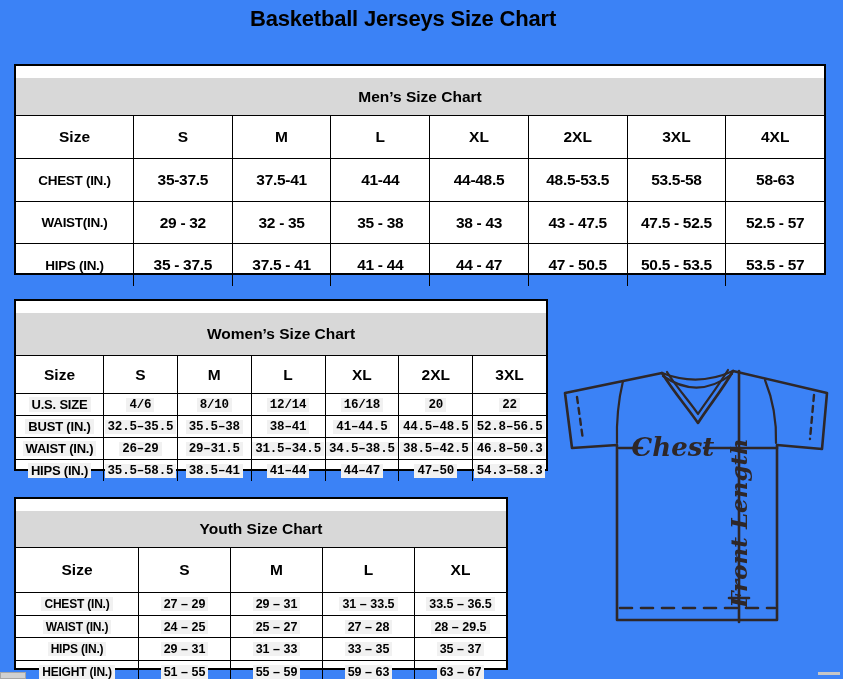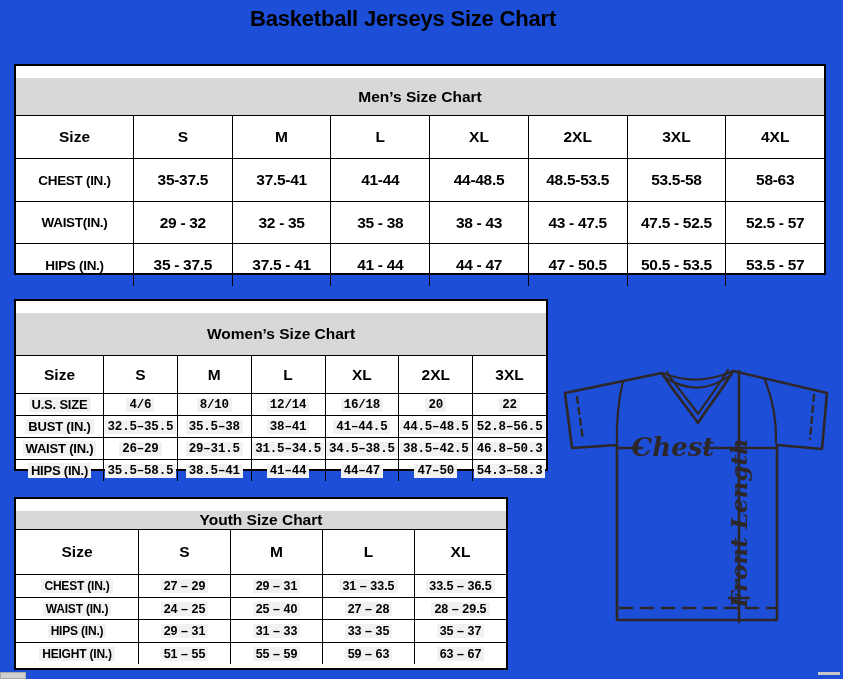--- a/index.html
+++ b/index.html
@@ -1,17 +1,17 @@
 <!DOCTYPE html>
 <html><head>
 <meta charset="utf-8">
 <style>
   html,body { margin:0; padding:0; background:#ffffff; }
   .page {
-    position:relative; width:843px; height:679px; background:#1d4ed8;
+    position:relative; width:843px; height:679px; background:#3b82f6;
     font-family:"Liberation Sans", sans-serif; overflow:hidden; color:#000;
   }
   .main-title {
     position:absolute; top:6px; left:0; width:806px; text-align:center;
     font-size:22px; font-weight:bold; letter-spacing:-0.2px;
   }
   .size-table { position:absolute; border:2px solid #000; background:#fff; box-sizing:border-box; }
   .table-title {
     background:#d8d8d8; display:flex; align-items:center; justify-content:center;
     font-weight:bold; font-size:15.5px;margin-top:12px;
@@ -32,21 +32,21 @@
   #mens .val { font-size:15.5px; letter-spacing:-0.3px; }
 
   #womens { left:14px; top:299px; width:534px; height:172px; }
   #womens .table-title { height:42px;text-align:center; }
   #womens .grid { grid-template-columns:87px repeat(6,1fr); grid-template-rows:38px 22px 22px 22px 22px; }
   #womens .colhead { font-size:15.5px; }
   #womens .rowlabel { font-size:13px; letter-spacing:-0.2px; }
   #womens .val { font-size:12.5px; letter-spacing:-0.2px;font-family:Liberation Mono, monospace; }
 
   #youth { left:14px; top:497px; width:494px; height:173px; }
-  #youth .table-title { height:18px; }
+  #youth .table-title { height:36px; }
   #youth .grid { grid-template-columns:122px repeat(4,1fr); grid-template-rows:45px 23px 22px 23px 22px; }
   #youth .colhead { font-size:15.5px; }
   #youth .rowlabel { font-size:12px; letter-spacing:-0.2px; }
   #youth .val { font-size:12.5px; }
 
   .small .hl { background:#f1f1f1; padding:0 3px; }
 
   .jersey { position:absolute; left:557px; top:355px; width:286px; height:305px; }
 
   .scroll-frag-left {
@@ -310,21 +310,21 @@
         <div class="cell val">
           <span class="hl">33.5 – 36.5</span>
         </div>
         <div class="cell rowlabel c0">
           <span class="hl">WAIST (IN.)</span>
         </div>
         <div class="cell val">
           <span class="hl">24 – 25</span>
         </div>
         <div class="cell val">
-          <span class="hl">25 – 40</span>
+          <span class="hl">25 – 27</span>
         </div>
         <div class="cell val">
           <span class="hl">27 – 28</span>
         </div>
         <div class="cell val">
           <span class="hl">28 – 29.5</span>
         </div>
         <div class="cell rowlabel c0">
           <span class="hl">HIPS (IN.)</span>
         </div>

